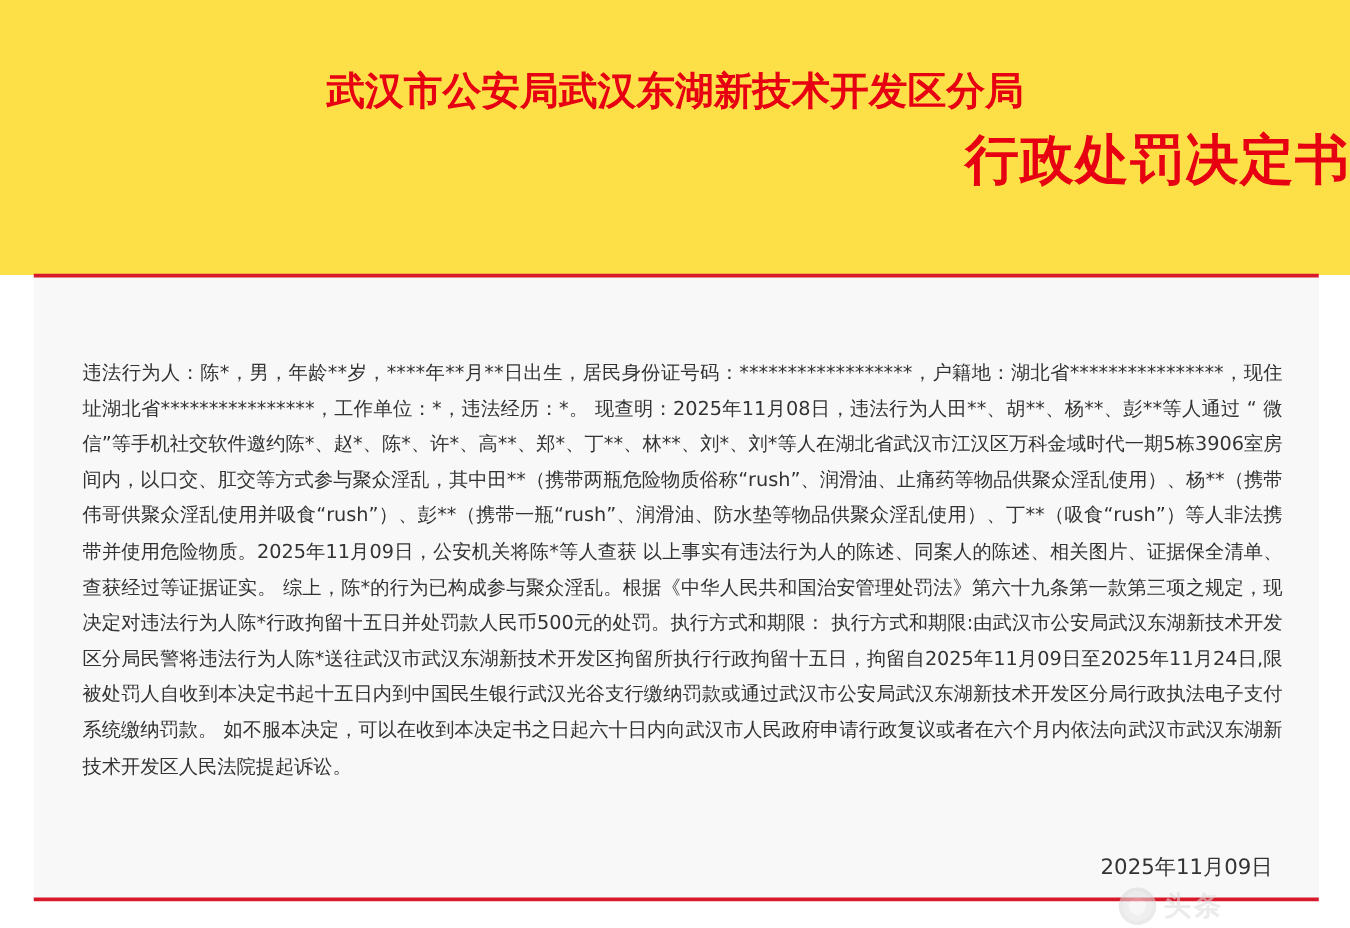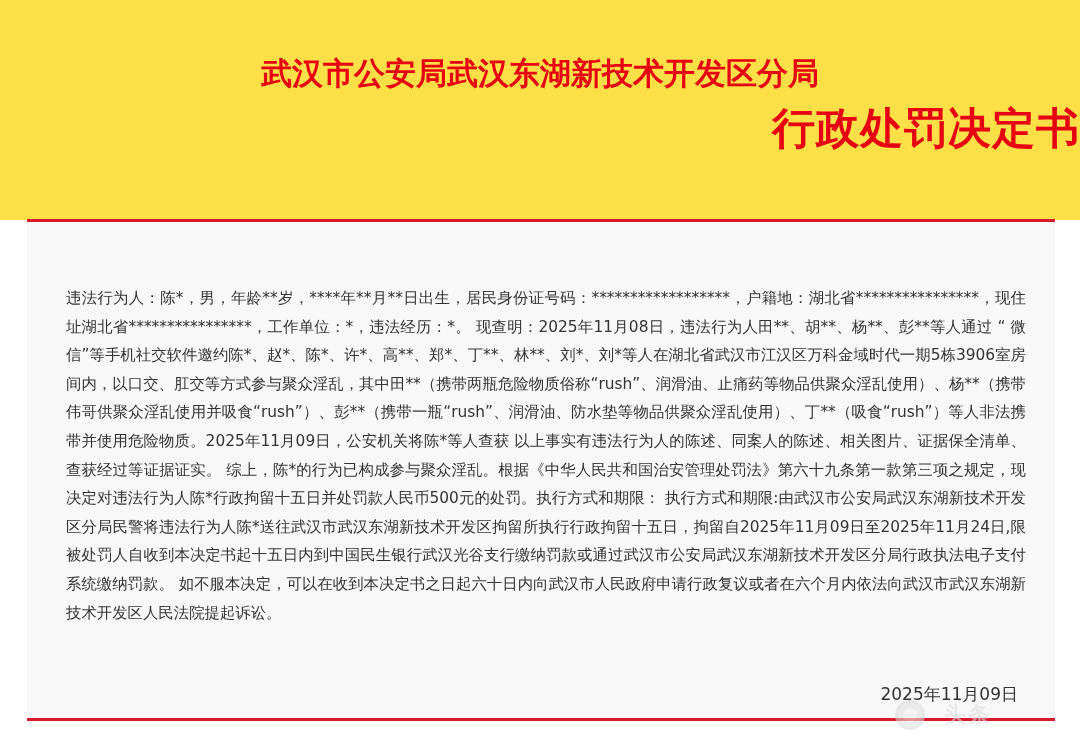--- a/index.html
+++ b/index.html
@@ -90,22 +90,22 @@
       line-height: 24px;
       white-space: nowrap;
     }
     .watermark {
       position: absolute;
       left: 895px;
       top: 700px;
       width: 170px;
       height: 40px;
       display: flex;
-      align-items: flex-start;
-      gap: 19px;
+      align-items: flex-end;
+      gap: 6px;
       opacity: 0.55;
     }
     .wm-logo {
       width: 30px;
       height: 30px;
       border-radius: 50%;
       border: 3px solid #d9d9d9;
       box-sizing: border-box;
       background: radial-gradient(circle at 50% 50%, #f2f2f2 40%, #e2e2e2 41%);
     }

